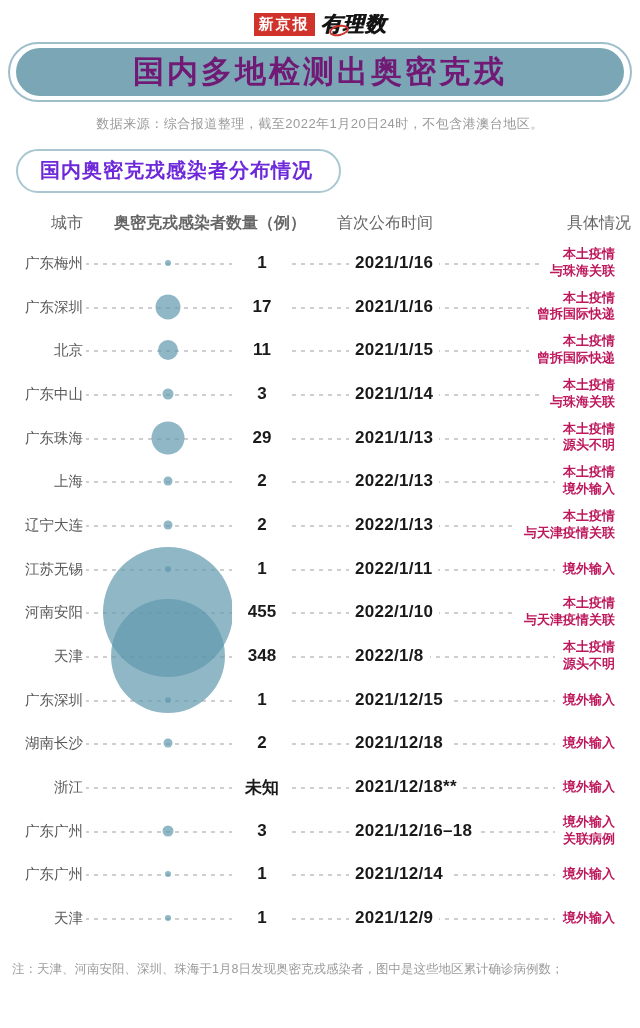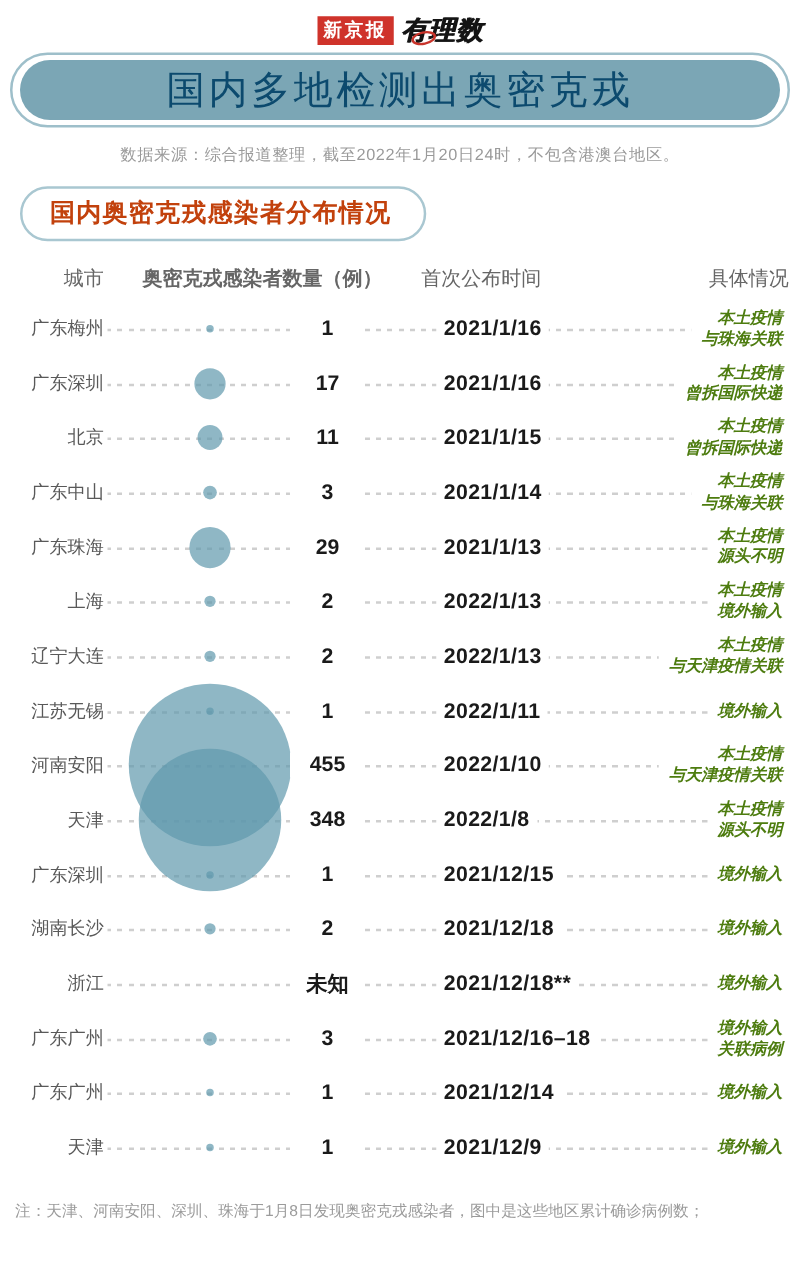--- a/index.html
+++ b/index.html
@@ -10,46 +10,46 @@
   .brandbar { padding-top:10px; display:flex; justify-content:center; align-items:center; gap:6px; height:38px; }
   .brand-box { background:#cf332b; color:#fff; font-weight:bold; font-size:15px; padding:2px 5px; letter-spacing:2px; }
   .brand-script { color:#141414; font-weight:bold; font-style:italic; font-size:21px; letter-spacing:1px;
     text-shadow:1px 0 0 #141414; position:relative; }
   .brand-script::after { content:""; position:absolute; left:8px; bottom:2px; width:16px; height:7px;
     border:2px solid #c8342b; border-radius:50%; transform:rotate(-12deg); }
 
   
   .banner-outer { margin:4px 8px 0 8px; border:2px solid #9ebfca; border-radius:30px; padding:4px 6px; }
   .banner-fill { background:#7ba6b5; border-radius:24px; height:48px; display:flex; align-items:center; justify-content:center; }
-  .banner-fill h1 { color:#0c4a6e; font-size:31px; font-weight:normal; letter-spacing:3px; }
+  .banner-fill h1 { color:#701a75; font-size:31px; font-weight:bold; letter-spacing:3px; }
 
   .subtitle { margin-top:13px; text-align:center; color:#9a9a9a; font-size:13px; letter-spacing:0.5px; }
 
   .pill { display:inline-block; margin:16px 0 0 16px; border:2px solid #a9c7d1; border-radius:24px;
-    padding:6px 26px 7px 22px; color:#c2410c; font-size:20px; font-weight:bold; letter-spacing:1px; }
+    padding:6px 26px 7px 22px; color:#6d28d9; font-size:20px; font-weight:bold; letter-spacing:1px; }
 
   
   .thead { position:relative; height:20px; margin-top:20px; color:#666; font-size:16px; }
   .th { position:absolute; top:0; }
   .th-city   { left:0; width:86px; text-align:right; padding-right:3px; }
   .th-count  { left:110px; width:200px; text-align:center;font-weight:bold; }
   .th-date   { left:337px; }
   .th-status { right:9px; text-align:right; }
 
   .rows { position:relative; margin-top:8px; }
   .row { position:relative; height:43.7px; }
   .dash { position:absolute; left:58px; right:28px; top:50%; height:2px; z-index:1;
     background:repeating-linear-gradient(90deg,#cfcfcf 0 4px,transparent 4px 9px); }
   .bubble { position:absolute; left:168px; top:50%; transform:translate(-50%,-50%);
     background:rgba(95,152,172,0.70); border-radius:50%; z-index:2; }
   .cell { position:absolute; top:50%; transform:translateY(-50%); background:#ffffff; z-index:4; }
   .c-city { left:0; width:86px; text-align:right; padding-right:3px; color:#595959; font-size:14.5px; }
   .c-num  { left:232px; width:60px; text-align:center; color:#1a1a1a; font-size:17px; font-weight:bold; }
   .c-date { left:349px; padding:0 6px; color:#1a1a1a; font-size:17px; font-weight:bold; letter-spacing:0.3px; }
-  .c-status { right:14px; text-align:right; padding-left:8px; color:#4d7c0f; font-size:13px; font-weight:bold; line-height:1.3;font-style:italic; }
+  .c-status { right:25px; text-align:right; padding-left:8px; color:#be185d; font-size:13px; font-weight:bold; line-height:1.3; }
   .c-status span { display:block; }
 
   .footnote { margin:20px 12px 0 12px; color:#9b9b9b; font-size:12.5px; line-height:1.5; }
   .footnote span { display:block; }
 </style>
 </head>
 <body>
 
 
 

